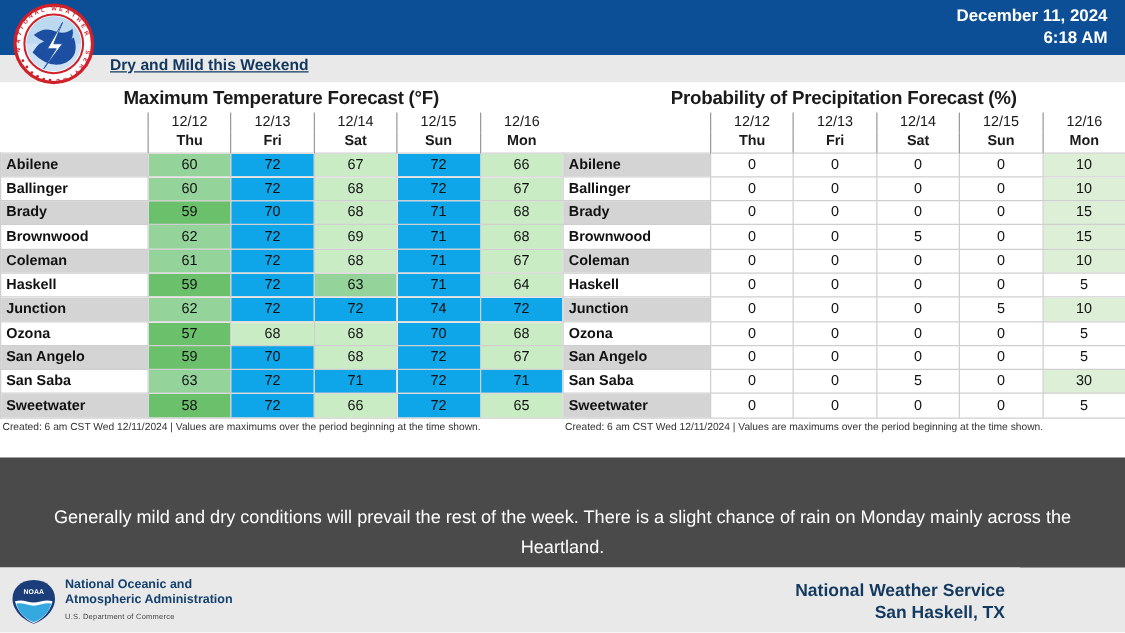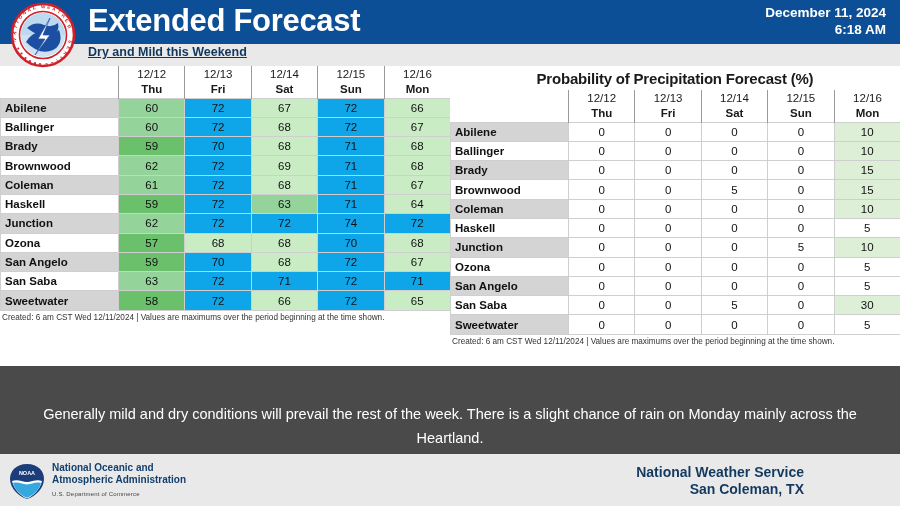--- a/index.html
+++ b/index.html
@@ -243,34 +243,34 @@
         <g fill="#d0212a">
           <circle cx="34" cy="62" r="1.1"></circle>
           <circle cx="29" cy="61.2" r="1.1"></circle>
           <circle cx="24" cy="59" r="1.1"></circle>
           <circle cx="19.5" cy="56" r="1.1"></circle>
           <circle cx="15.5" cy="51.5" r="1.1"></circle>
           <circle cx="12.3" cy="46.5" r="1.1"></circle>
         </g>
       </svg>
     </span>
-    <div class="header-title">Extended Forecast</div>
     <div class="header-date">
       <div>December 11, 2024</div>
       <div>6:18 AM</div>
     </div>
   </div>
 
   <div class="subheader">
     <div class="subheader-text">Dry and Mild this Weekend</div>
   </div>
 
   <div class="tables-wrap">
 
     <div class="panel">
+      <div class="panel-title">Maximum Temperature Forecast (°F)</div>
       <table class="fc">
         <colgroup>
             <col class="city">
             <col class="day">
             <col class="day">
             <col class="day">
             <col class="day">
             <col class="day">
           </colgroup>
         <thead>
@@ -523,17 +523,17 @@
         <text x="19" y="13" text-anchor="middle" font-family="'Liberation Sans',sans-serif" font-size="5.5" font-weight="bold" fill="#ffffff">NOAA</text>
       </svg>
     </span>
     <div class="noaa-text">
       <div>National Oceanic and</div>
       <div>Atmospheric Administration</div>
       <div class="noaa-sub">U.S. Department of Commerce</div>
     </div>
     <div class="nws-footer-text">
       <div>National Weather Service</div>
-      <div>San Coleman, TX</div>
+      <div>San Haskell, TX</div>
     </div>
   </div>
 
 </div>
 
 </body></html>

